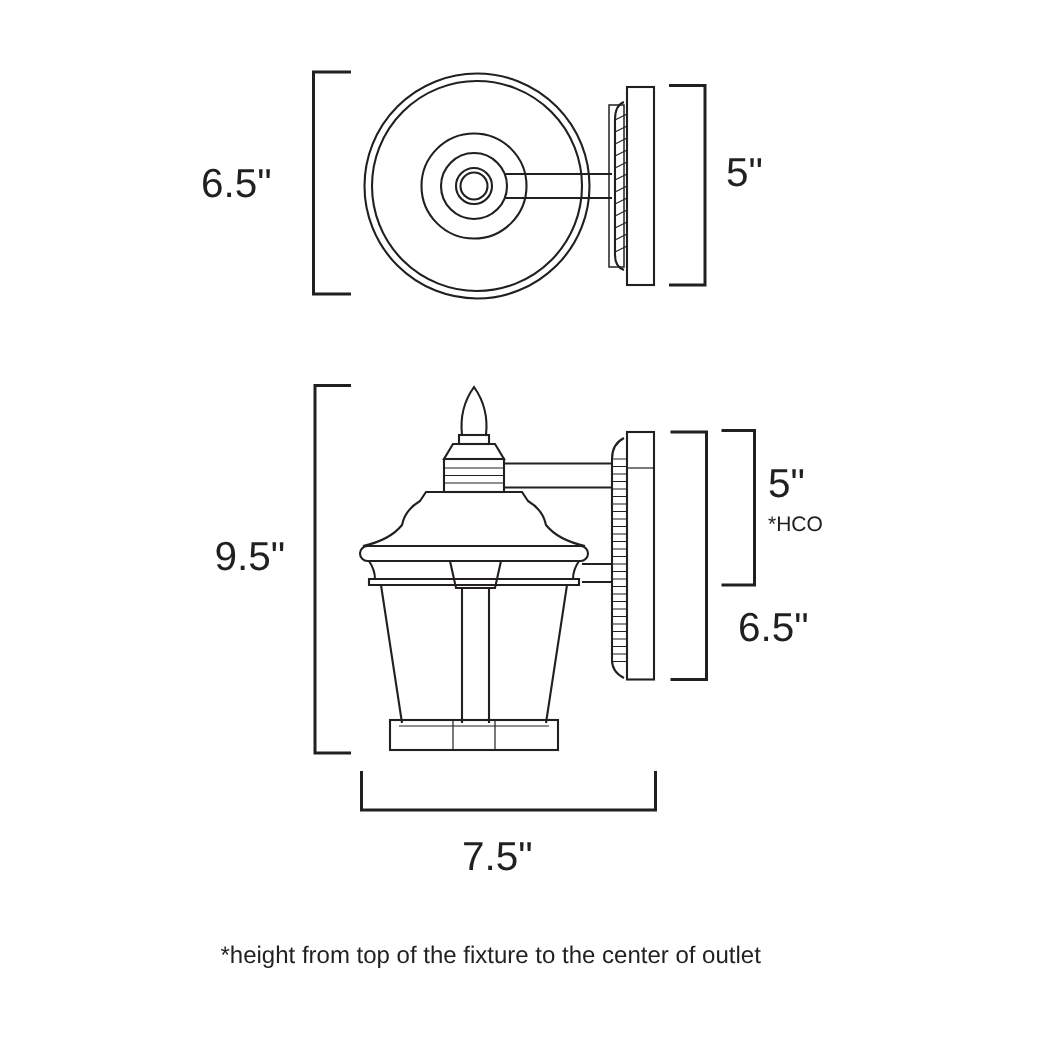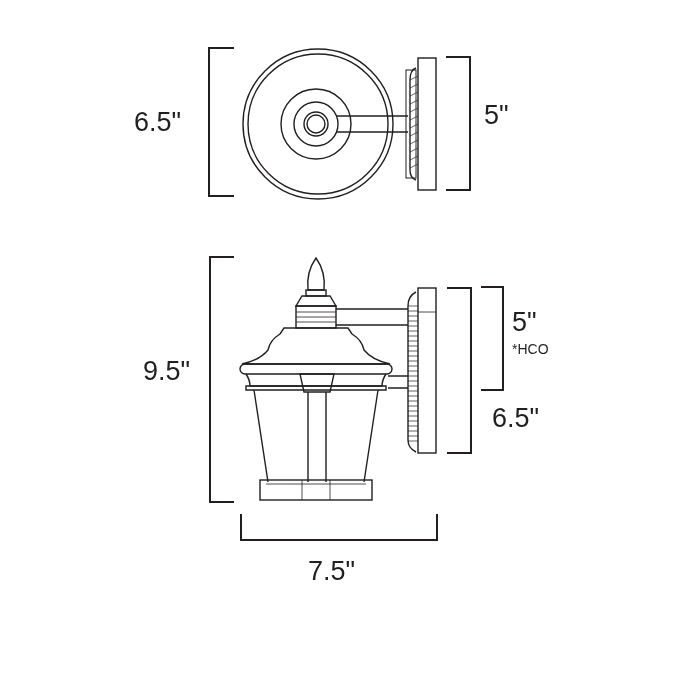--- a/index.html
+++ b/index.html
@@ -82,13 +82,14 @@
 
   <span class="lbl big" style="left:134px; top:107px;">6.5"</span>
   <span class="lbl big" style="left:484px; top:100px;">5"</span>
 
   <span class="lbl big" style="left:143px; top:356px;">9.5"</span>
   <span class="lbl big" style="left:512px; top:307px;">5"</span>
   <span class="lbl small" style="left:512px; top:341px;">*HCO</span>
   <span class="lbl big" style="left:492px; top:403px;">6.5"</span>
   <span class="lbl big" style="left:308px; top:556px;">7.5"</span>
 
+  <span class="lbl note" style="left:147px; top:629px;">*height from top of the fixture to the center of outlet</span>
 </div>
 
 </body></html>

